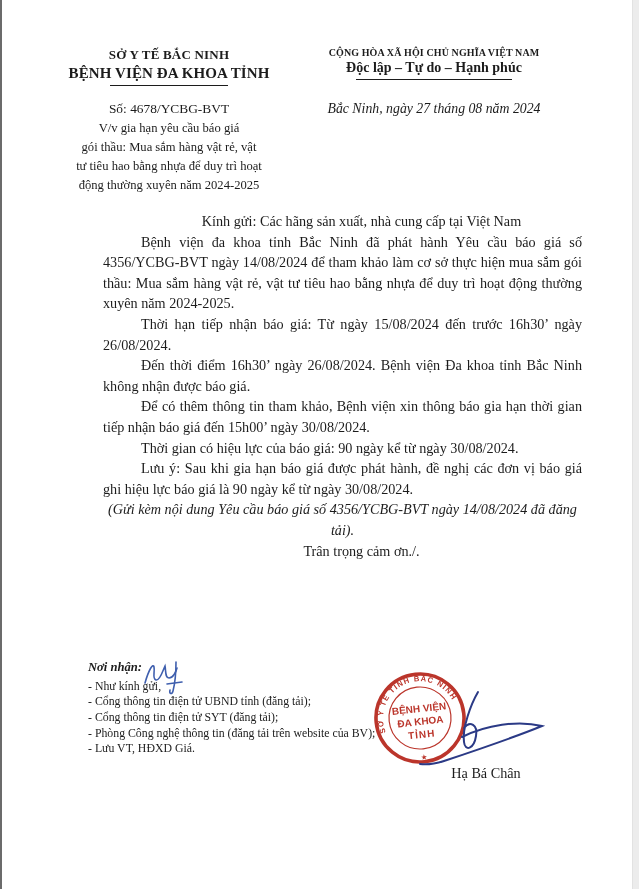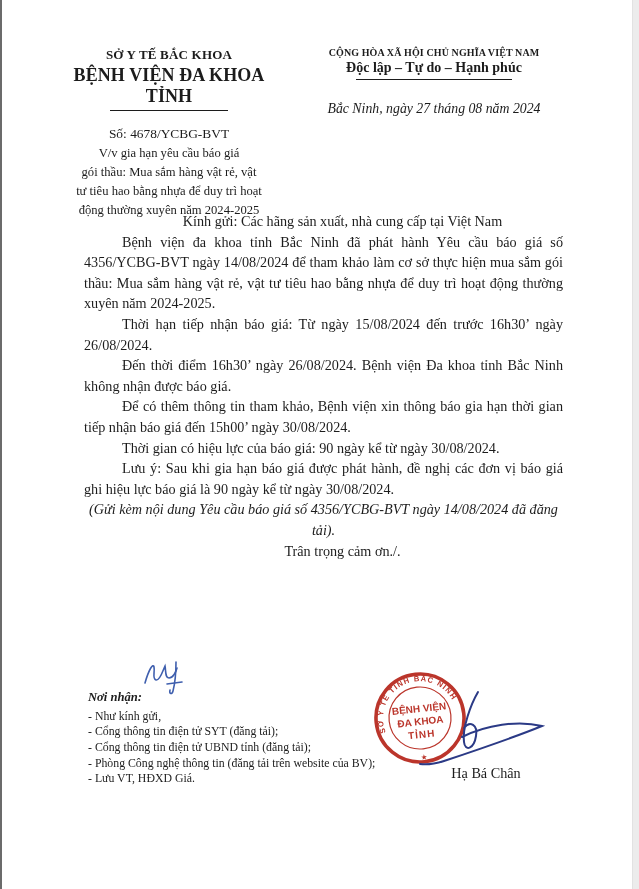--- a/index.html
+++ b/index.html
@@ -21,49 +21,49 @@
     position: absolute; right: 0; top: 0; width: 7px; height: 100%;
     background: #ececec; border-left: 1px solid #e2e2e2;
   }
 
   
   .hdr-left {
     position: absolute; left: 60px; top: 47px; width: 218px;
     text-align: center;
   }
   .hdr-left .org-parent { font-size: 13px; font-weight: bold; letter-spacing: .2px; }
-  .hdr-left .org-name { font-size: 18px; font-weight: bold; margin-top: 2px; letter-spacing: .1px; }
+  .hdr-left .org-name { font-size: 15px; font-weight: bold; margin-top: 2px; letter-spacing: .1px; }
   .hdr-rule { width: 118px; margin: 3px auto 0 auto; border-top: 1.4px solid #1c1c1c; }
   .hdr-left .doc-number { font-size: 13.4px; margin-top: 15px; }
   .hdr-left .doc-subject {
     font-size: 12.6px; line-height: 1.5; margin-top: 2px; white-space: pre-line;
   }
 
   .hdr-right {
     position: absolute; left: 288px; top: 47px; width: 292px;
     text-align: center;
   }
   .hdr-right .national-line1 { font-size: 10px; font-weight: bold; letter-spacing: .1px; }
   .hdr-right .national-line2 { font-size: 14px; font-weight: bold; margin-top: 2px; }
   .hdr-right .hdr-rule { width: 156px; }
   .hdr-right .date-line { font-size: 13.8px; font-style: italic; margin-top: 21px; }
 
   
   .body-block {
-    position: absolute; left: 84px; top: 211px; width: 479px;
+    position: absolute; left: 103px; top: 211px; width: 479px;
     font-size: 14.2px; line-height: 1.45; text-align: justify;
   }
   .salutation { text-align: center; text-indent: 0; margin-bottom: 13px; }
   .body-block p { margin: 0; text-indent: 38px; }
   .attachment-note { font-style: italic; text-align: center; text-indent: 0 !important; }
   .closing-line { text-align: center; }
 
   
   .recipients {
-    position: absolute; left: 88px; top: 689px; width: 315px;
+    position: absolute; left: 88px; top: 659px; width: 315px;
     font-size: 11.8px; line-height: 1.33;
   }
   .recipients-label { font-size: 12.6px; font-weight: bold; font-style: italic; margin-bottom: 3px; }
   .recipient-item { white-space: nowrap; }
 
   .signer-title {
     position: absolute; left: 388px; top: 676px; width: 196px;
     text-align: center; font-weight: bold; font-size: 13.6px; letter-spacing: .3px;
   }
   .signer-name {
@@ -76,21 +76,21 @@
   .initial-svg { position: absolute; left: 140px; top: 657px; }
 </style>
 </head>
 <body>
 
 <div class="page">
   <div class="left-edge"></div>
   <div class="right-edge"></div>
 
   <div class="hdr-left">
-    <div class="org-parent">SỞ Y TẾ BẮC KHOA</div>
+    <div class="org-parent">SỞ Y TẾ BẮC NINH</div>
     <div class="org-name">BỆNH VIỆN ĐA KHOA TỈNH</div>
     <div class="hdr-rule"></div>
     <div class="doc-number">Số: 4678/YCBG-BVT</div>
     <div class="doc-subject">V/v gia hạn yêu cầu báo giá
 gói thầu: Mua sắm hàng vật rẻ, vật
 tư tiêu hao bằng nhựa để duy trì hoạt
 động thường xuyên năm 2024-2025</div>
   </div>
 
   <div class="hdr-right">
@@ -111,22 +111,22 @@
         <p>Lưu ý: Sau khi gia hạn báo giá được phát hành, đề nghị các đơn vị báo giá ghi hiệu lực báo giá là 90 ngày kể từ ngày 30/08/2024.</p>
       </div>
     <p class="attachment-note">(Gửi kèm nội dung Yêu cầu báo giá số 4356/YCBG-BVT ngày 14/08/2024 đã đăng tải).</p>
     <p class="closing-line">Trân trọng cảm ơn./.</p>
   </div>
 
   <div class="recipients">
     <div class="recipients-label">Nơi nhận:</div>
     <div>
         <div class="recipient-item">- Như kính gửi,</div>
+        <div class="recipient-item">- Cổng thông tin điện tử UBND tỉnh (đăng tải);</div>
         <div class="recipient-item">- Cổng thông tin điện tử SYT (đăng tải);</div>
-        <div class="recipient-item">- Cổng thông tin điện tử UBND tỉnh (đăng tải);</div>
         <div class="recipient-item">- Phòng Công nghệ thông tin (đăng tải trên website của BV);</div>
         <div class="recipient-item">- Lưu VT, HĐXD Giá.</div>
       </div>
   </div>
 
   <div class="signer-name">Hạ Bá Chân</div>
 
   <svg class="seal-svg" width="98" height="98" viewBox="0 0 98 98">
     <g transform="rotate(-6 49 49)">
       <circle cx="49" cy="49" r="44" fill="none" stroke="#bb352b" stroke-width="3.6"></circle>

